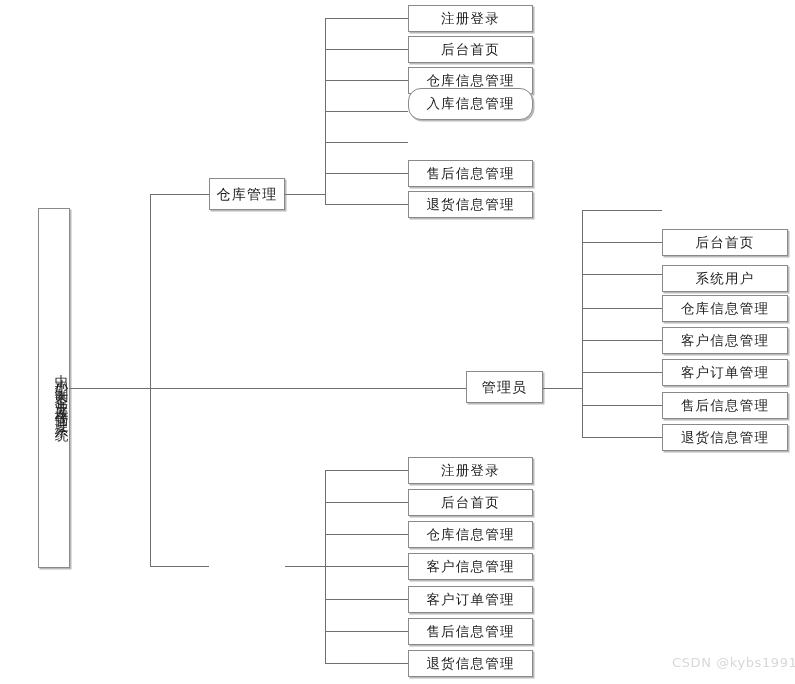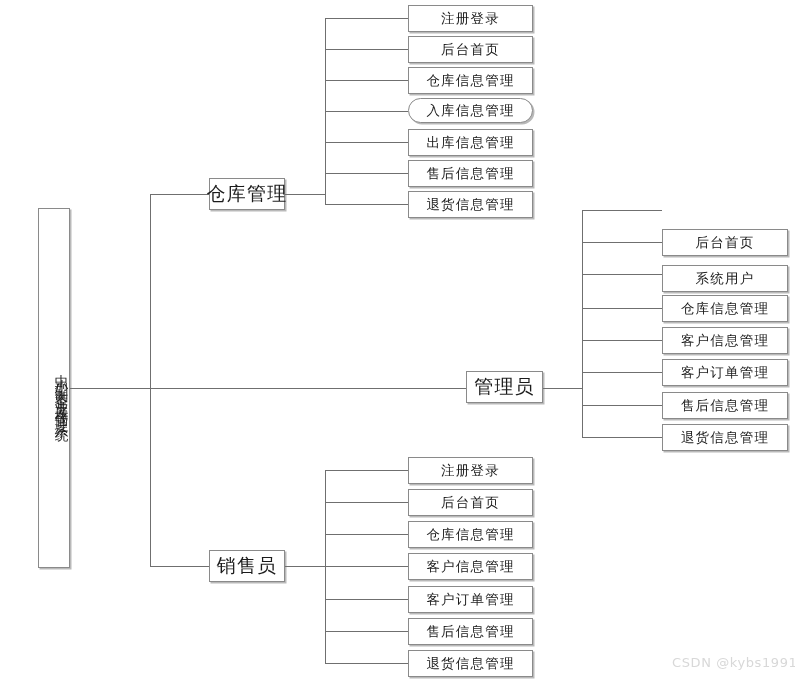--- a/index.html
+++ b/index.html
@@ -30,21 +30,21 @@
     color: #1b1b1b;
     font-size: 13.5px;
     letter-spacing: 1.2px;
     line-height: 1.15;
     white-space: nowrap;
   }
   .node.leaf {
     font-size: 13.5px;
   }
   .node.role {
-    font-size: 19px;
+    font-size: 14px;
   }
   .node.root {
     writing-mode: vertical-rl;
     text-orientation: upright;
     letter-spacing: 4.5px;
     font-size: 13.5px;
     padding-top: 8px;
     align-items: flex-start;
     justify-content: center;
   }
@@ -90,22 +90,21 @@
   <div class="line h" style="left:325px; top:49px; width:83px;"></div>
   <div class="line h" style="left:325px; top:80px; width:83px;"></div>
   <div class="line h" style="left:325px; top:111px; width:83px;"></div>
   <div class="line h" style="left:325px; top:142px; width:83px;"></div>
   <div class="line h" style="left:325px; top:173px; width:83px;"></div>
   <div class="line h" style="left:325px; top:204px; width:83px;"></div>
 
   <div class="node leaf" style="left:408px; top:5px;   width:125px; height:27px;">注册登录</div>
   <div class="node leaf" style="left:408px; top:36px;  width:125px; height:27px;">后台首页</div>
   <div class="node leaf" style="left:408px; top:67px;  width:125px; height:27px;">仓库信息管理</div>
-  <div class="node leaf" style="left:408px; top:98px;  width:125px; height:25px;border-radius:13px;">入库信息管理</div>
-  <div class="node leaf" style="left:408px; top:129px; width:125px; height:27px;">出库信息管理</div>
+  <div class="node leaf" style="left:408px; top:88px;  width:125px; height:32px;border-radius:13px;">入库信息管理</div>
   <div class="node leaf" style="left:408px; top:160px; width:125px; height:27px;">售后信息管理</div>
   <div class="node leaf" style="left:408px; top:191px; width:125px; height:27px;">退货信息管理</div>
 
   <div class="node role" style="left:466px; top:371px; width:77px; height:32px;text-align:right;">管理员</div>
 
   <div class="line h" style="left:543px; top:388px; width:39px;"></div>
 
   <div class="line v" style="left:582px; top:210px; height:227px;"></div>
 
   <div class="line h" style="left:582px; top:210px; width:80px;"></div>
@@ -118,21 +117,20 @@
   <div class="line h" style="left:582px; top:437px; width:80px;"></div>
 
   <div class="node leaf" style="left:662px; top:229px; width:126px; height:27px;">后台首页</div>
   <div class="node leaf" style="left:662px; top:265px; width:126px; height:27px;">系统用户</div>
   <div class="node leaf" style="left:662px; top:295px; width:126px; height:27px;">仓库信息管理</div>
   <div class="node leaf" style="left:662px; top:327px; width:126px; height:27px;">客户信息管理</div>
   <div class="node leaf" style="left:662px; top:359px; width:126px; height:27px;">客户订单管理</div>
   <div class="node leaf" style="left:662px; top:392px; width:126px; height:27px;">售后信息管理</div>
   <div class="node leaf" style="left:662px; top:424px; width:126px; height:27px;">退货信息管理</div>
 
-  <div class="node role" style="left:209px; top:550px; width:76px; height:32px;">销售员</div>
 
   <div class="line h" style="left:285px; top:566px; width:40px;"></div>
 
   <div class="line v" style="left:325px; top:470px; height:193px;"></div>
 
   <div class="line h" style="left:325px; top:470px; width:83px;"></div>
   <div class="line h" style="left:325px; top:502px; width:83px;"></div>
   <div class="line h" style="left:325px; top:534px; width:83px;"></div>
   <div class="line h" style="left:325px; top:566px; width:83px;"></div>
   <div class="line h" style="left:325px; top:599px; width:83px;"></div>

